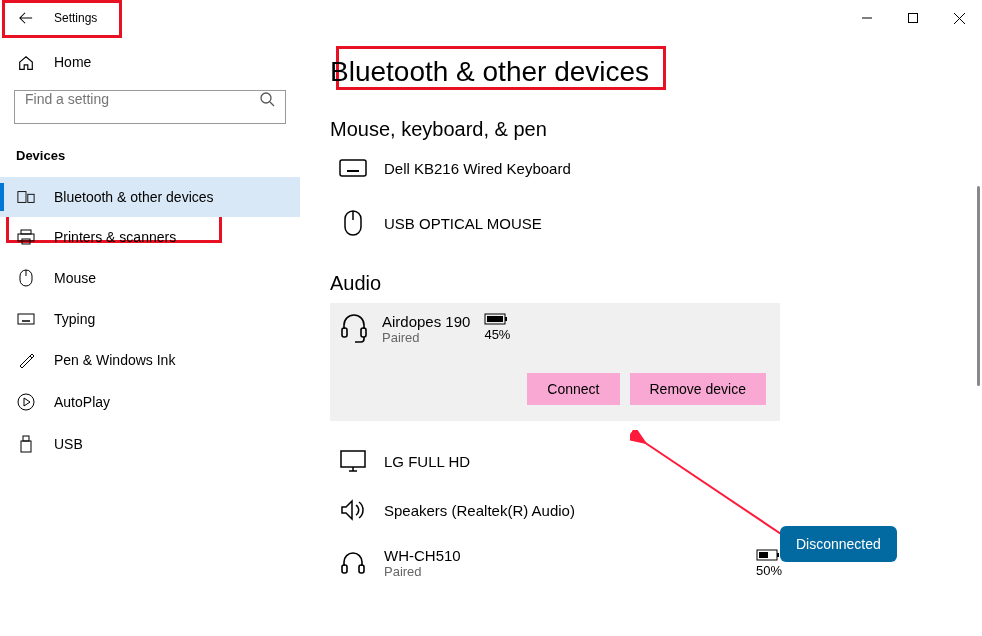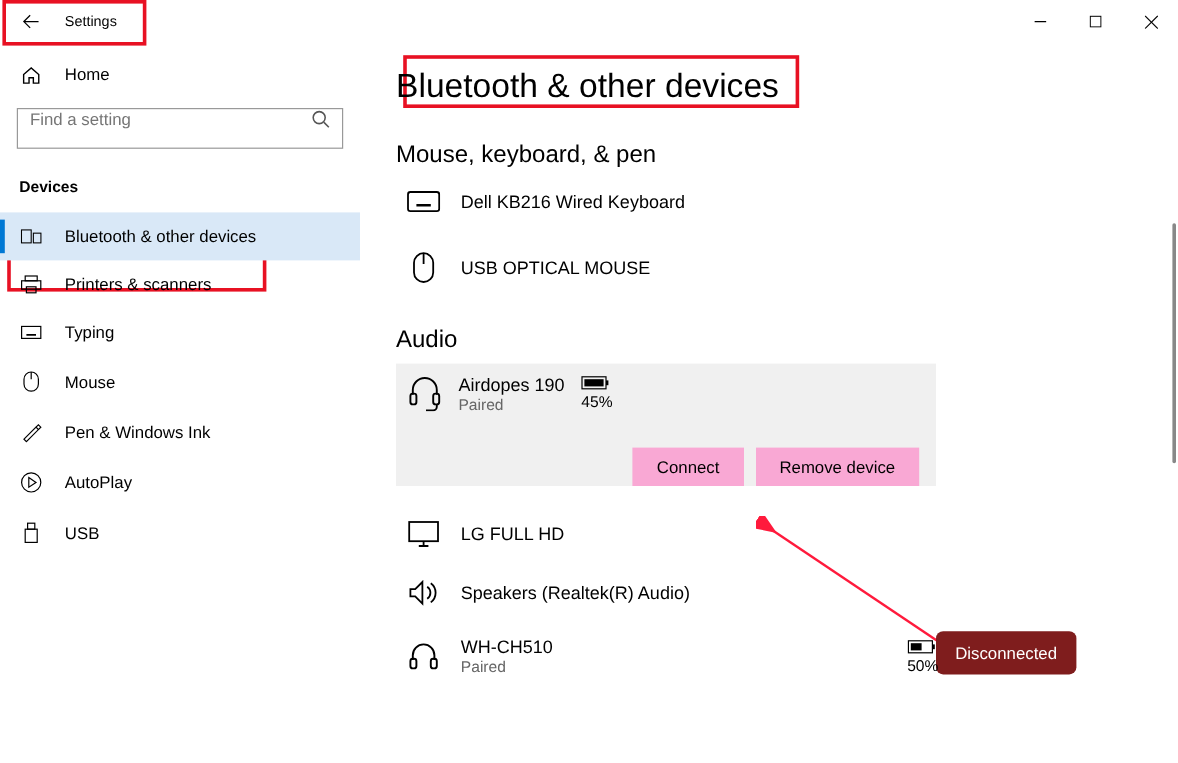--- a/index.html
+++ b/index.html
@@ -36,37 +36,37 @@
     .scrollbar-fake { position: absolute; right: 2px; top: 150px; width: 3px; height: 200px; background: #888; border-radius: 2px; }
     
     .group-title { font-size: 20px; font-weight: 400; margin-bottom: 8px; }
     
     .device-row { display: flex; align-items: center; gap: 16px; padding: 10px 0 22px 8px; }
     .device-row .dev-icon { width: 30px; display: flex; justify-content: center; }
     .device-row .dev-text { flex: 1; }
     .dev-name { font-size: 15px; }
     .dev-sub { font-size: 13px; color: #666; }
     
-    .device-card { background: #f0f0f0; margin: 4px 0 0 0; padding: 10px 14px 0 10px; width: 450px; }
+    .device-card { background: #f0f0f0; margin: 4px 0 0 0; padding: 10px 14px 16px 10px; width: 450px; }
     .device-card-top { display: flex; align-items: flex-start; gap: 14px; }
     .dev-right { text-align: right; }
     .battery-readout { font-size: 13px; margin-top: 2px; }
     .card-buttons { display: flex; justify-content: flex-end; gap: 10px; margin-top: 28px; }
     .card-btn { background: #f9a8d4; border: none; padding: 8px 20px; font-size: 14px; cursor: pointer; }
     
     .audio-block { margin-top: 13px; }
     
     
     .redbox { position: absolute; border: 3px solid #e81123; pointer-events: none; }
     .box1 { left: 2px; top: 0px; width: 120px; height: 38px; }
     .box2 { left: 336px; top: 46px; width: 330px; height: 44px; }
     .box3 { left: 6px; top: 201px; width: 216px; height: 42px; }
     
     .arrow-overlay { position: absolute; left: 630px; top: 430px; pointer-events: none; }
-    .tooltip-label { position: absolute; left: 780px; top: 526px; background: #7f1d1d; color: #fff; padding: 10px 16px; border-radius: 6px; font-size: 14px; }
+    .tooltip-label { position: absolute; left: 780px; top: 526px; background: #0369a1; color: #fff; padding: 10px 16px; border-radius: 6px; font-size: 14px; }
     
     svg { display: block; }
   </style>
 </head>
 <body>
 
 <div class="redbox box1"></div>
 <div class="redbox box2"></div>
 <div class="redbox box3"></div>
 
@@ -144,38 +144,38 @@
           <svg width="18" height="16" viewBox="0 0 18 16">
             <rect x="4" y="1" width="10" height="4" stroke="#000" fill="none"></rect>
             <rect x="1" y="5" width="16" height="7" stroke="#000" fill="none"></rect>
             <rect x="5" y="10" width="8" height="5" stroke="#000" fill="none"></rect>
           </svg>
         </span>
       <span>Printers &amp; scanners</span>
     </div>
     <div class="nav-item">
       <span class="icon">
+          <svg width="14" height="18" viewBox="0 0 14 18">
+            <rect x="1" y="1" width="12" height="16" rx="6" stroke="#000" fill="none"></rect>
+            <line x1="7" y1="1" x2="7" y2="7" stroke="#000"></line>
+          </svg>
+        </span>
+      <span>Mouse</span>
+    </div>
+    <div class="nav-item">
+      <span class="icon">
           <svg width="18" height="12" viewBox="0 0 18 12">
             <rect x="1" y="1" width="16" height="10" stroke="#000" fill="none"></rect>
             <line x1="4" y1="4" x2="4" y2="4" stroke="#000" stroke-width="2"></line>
             <line x1="8" y1="4" x2="8" y2="4" stroke="#000" stroke-width="2"></line>
             <line x1="12" y1="4" x2="12" y2="4" stroke="#000" stroke-width="2"></line>
             <line x1="5" y1="8" x2="13" y2="8" stroke="#000" stroke-width="1.5"></line>
           </svg>
         </span>
       <span>Typing</span>
-    </div>
-    <div class="nav-item">
-      <span class="icon">
-          <svg width="14" height="18" viewBox="0 0 14 18">
-            <rect x="1" y="1" width="12" height="16" rx="6" stroke="#000" fill="none"></rect>
-            <line x1="7" y1="1" x2="7" y2="7" stroke="#000"></line>
-          </svg>
-        </span>
-      <span>Mouse</span>
     </div>
     <div class="nav-item">
       <span class="icon">
           <svg width="18" height="18" viewBox="0 0 18 18">
             <path d="M3 15 13 5l2 2L5 17z M13 5l2-2 2 2-2 2" stroke="#000" fill="none"></path>
           </svg>
         </span>
       <span>Pen &amp; Windows Ink</span>
     </div>
     <div class="nav-item">

